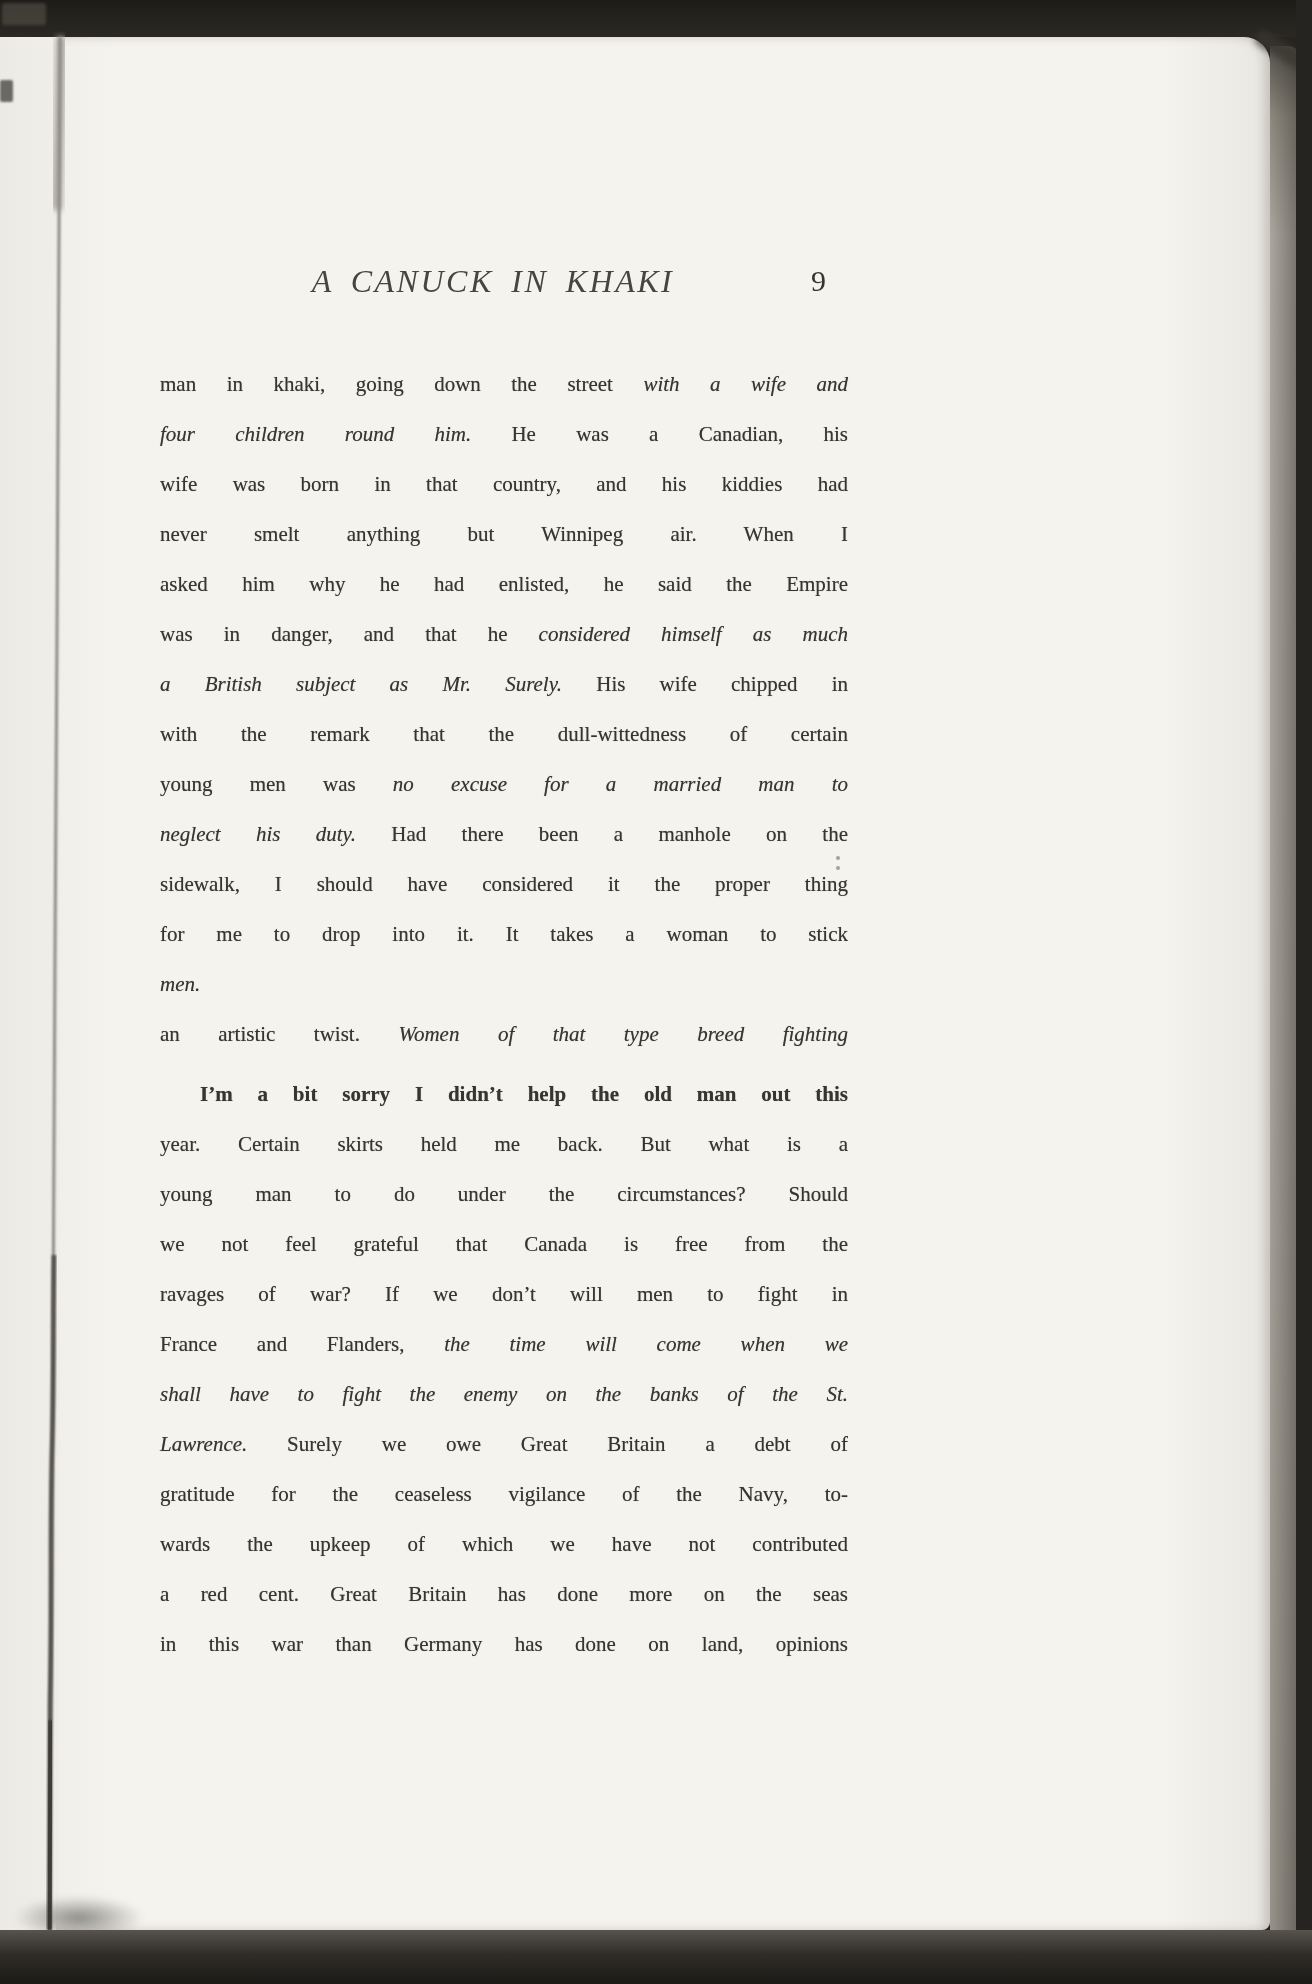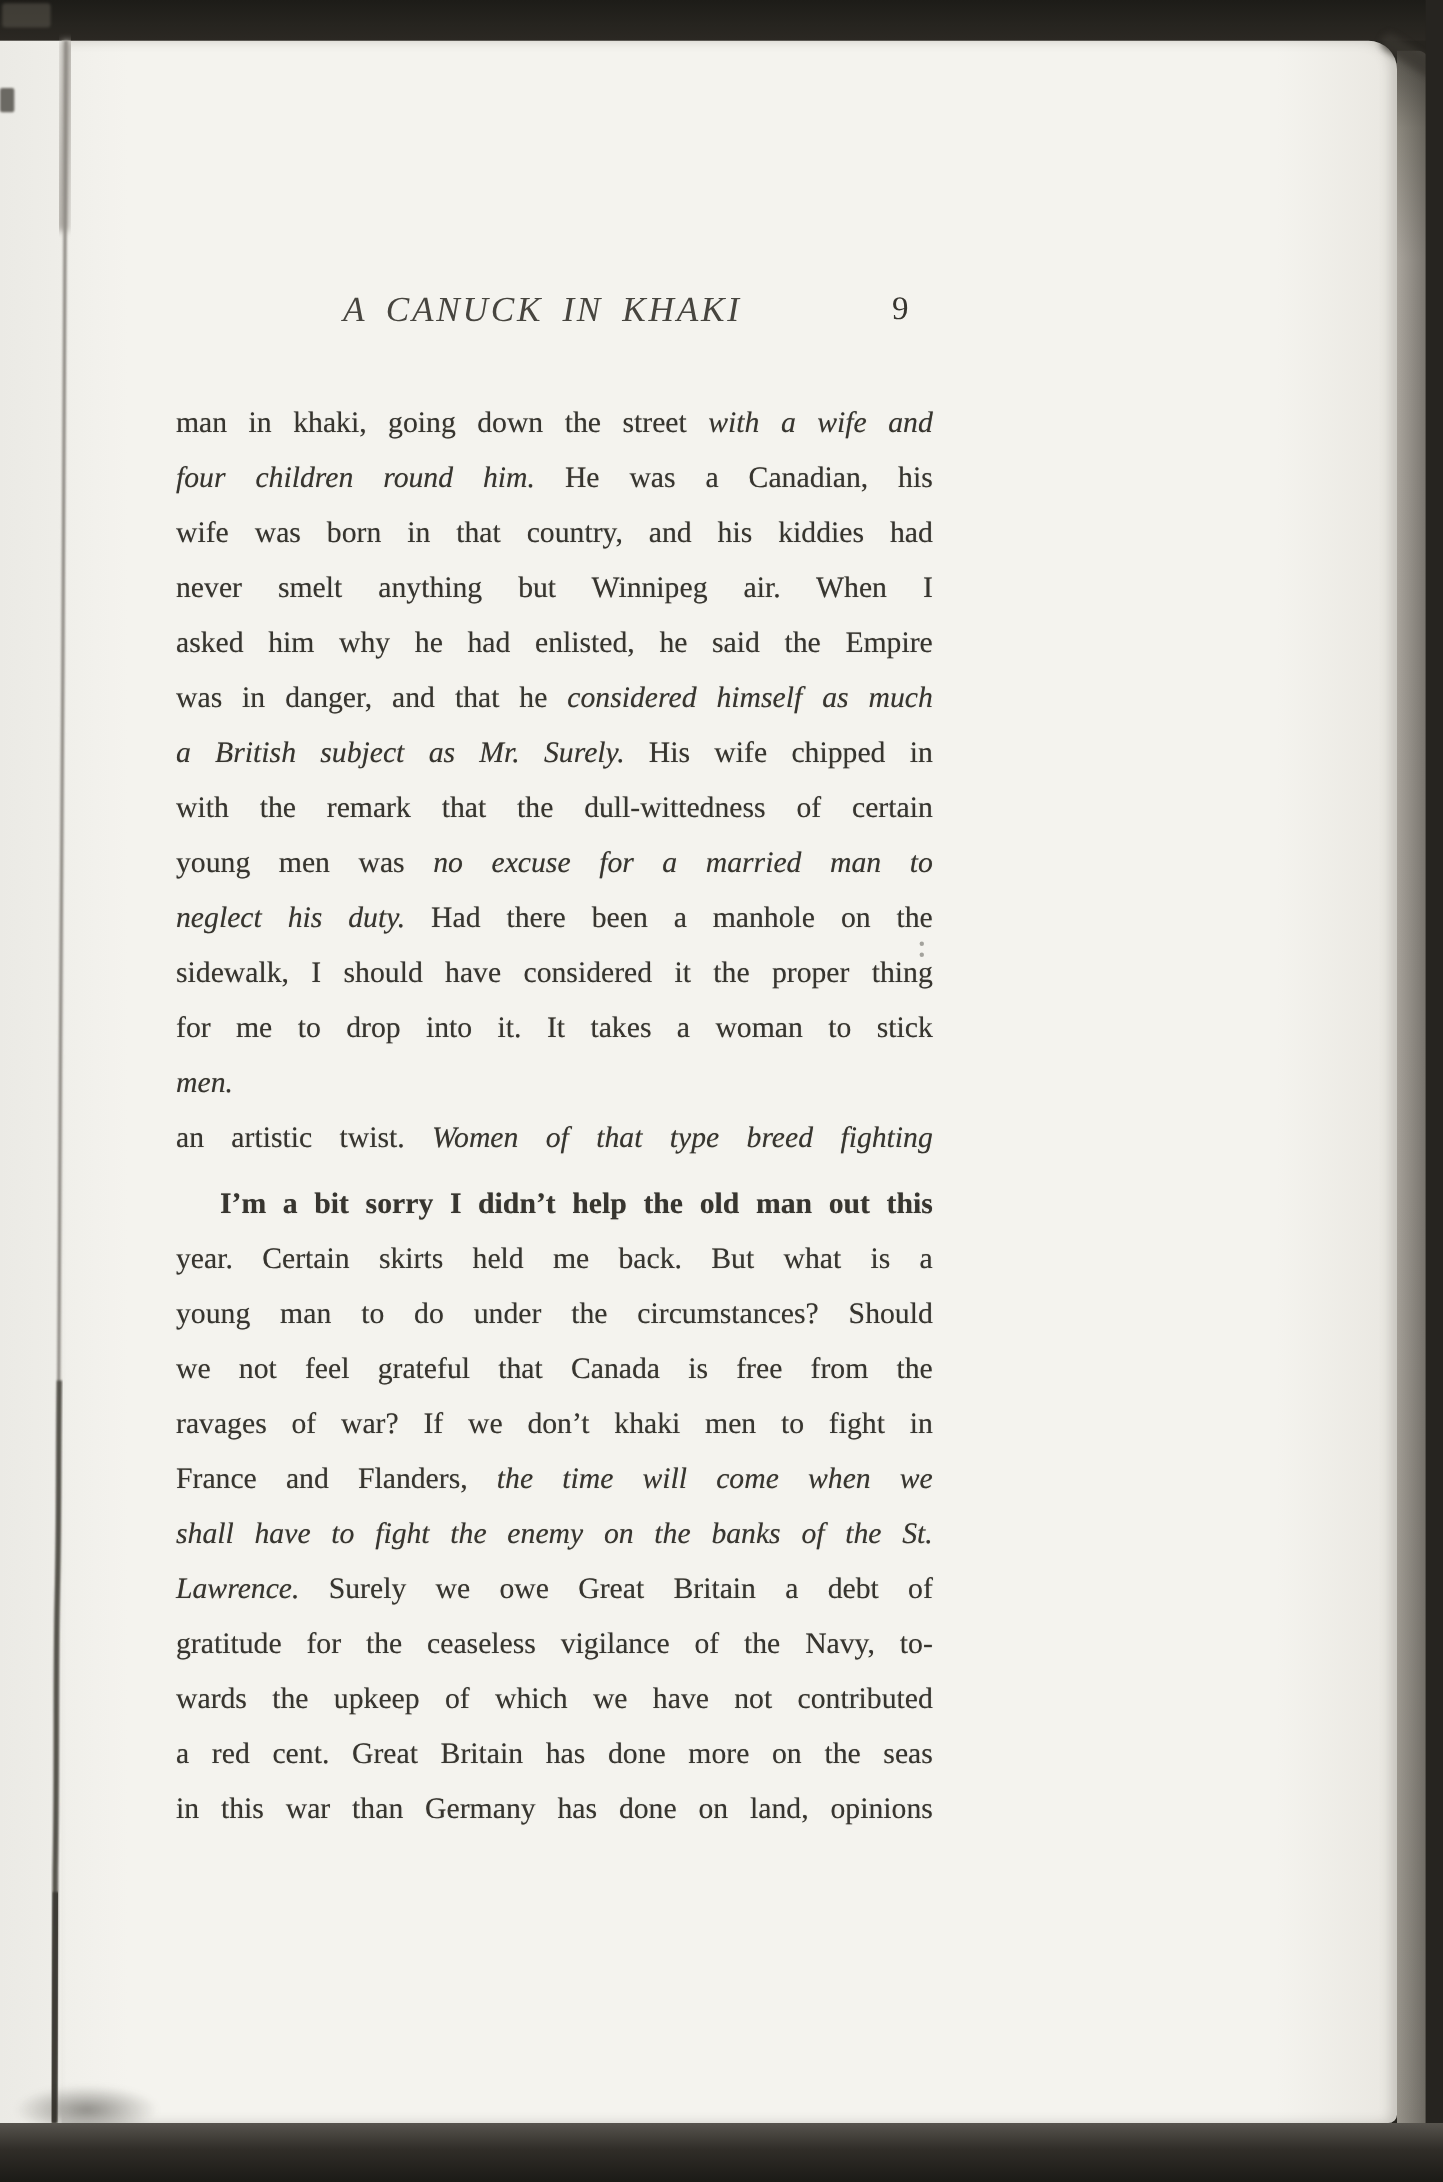--- a/index.html
+++ b/index.html
@@ -66,21 +66,21 @@
     position:absolute;left:0;right:0;text-align:center;
     font-style:italic;font-size:32px;letter-spacing:2.5px;word-spacing:7px;
     color:var(--header-ink,#47453f);
   }
   .pagenum{
     position:absolute;right:12px;top:1px;font-size:30px;
     color:var(--ink,#38362f);
   }
   .bodytext{
     position:absolute;left:104px;top:322px;width:688px;
-    font-size:27px;color:var(--ink,#37352f);
+    font-size:21px;color:var(--ink,#37352f);
     text-shadow:0 0 .7px rgba(55,53,47,.55);
   }
   .para + .para{margin-top:10px;}
   .para.indent .line:first-child{text-indent:40px;font-weight:bold;}
   .line{
     height:50px;line-height:50px;
     text-align:justify;text-align-last:justify;
   }
   .line.nojust{text-align:left;text-align-last:left;}
   .line i{font-style:italic;}
@@ -115,21 +115,21 @@
           <div class="line"><span>sidewalk, I should have considered it the proper thing</span></div>
           <div class="line"><span>for me to drop into it. It takes a woman to stick</span></div>
           <div class="line nojust"><i>men.</i></div>
           <div class="line"><span>an artistic twist. </span><i>Women of that type breed fighting</i></div>
         </div>
         <div class="para indent">
           <div class="line"><span>I’m a bit sorry I didn’t help the old man out this</span></div>
           <div class="line"><span>year. Certain skirts held me back. But what is a</span></div>
           <div class="line"><span>young man to do under the circumstances? Should</span></div>
           <div class="line"><span>we not feel grateful that Canada is free from the</span></div>
-          <div class="line"><span>ravages of war? If we don’t khaki men to fight in</span></div>
+          <div class="line"><span>ravages of war? If we don’t will men to fight in</span></div>
           <div class="line"><span>France and Flanders, </span><i>the time will come when we</i></div>
           <div class="line"><i>shall have to fight the enemy on the banks of the St.</i></div>
           <div class="line"><i>Lawrence.</i><span> Surely we owe Great Britain a debt of</span></div>
           <div class="line"><span>gratitude for the ceaseless vigilance of the Navy, to-</span></div>
           <div class="line"><span>wards the upkeep of which we have not contributed</span></div>
           <div class="line"><span>a red cent. Great Britain has done more on the seas</span></div>
           <div class="line"><span>in this war than Germany has done on land, opinions</span></div>
         </div>
       </div>
   </div>

